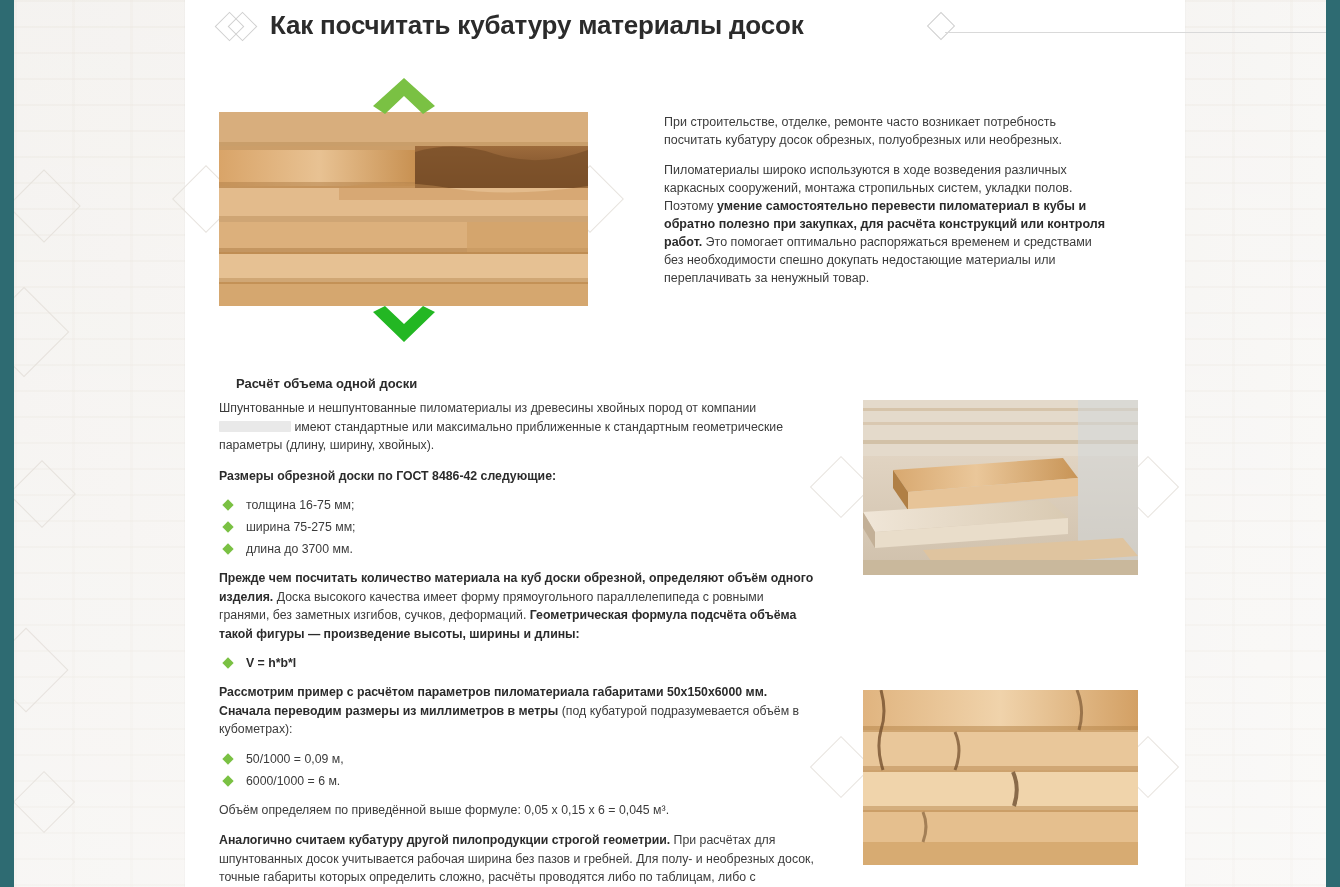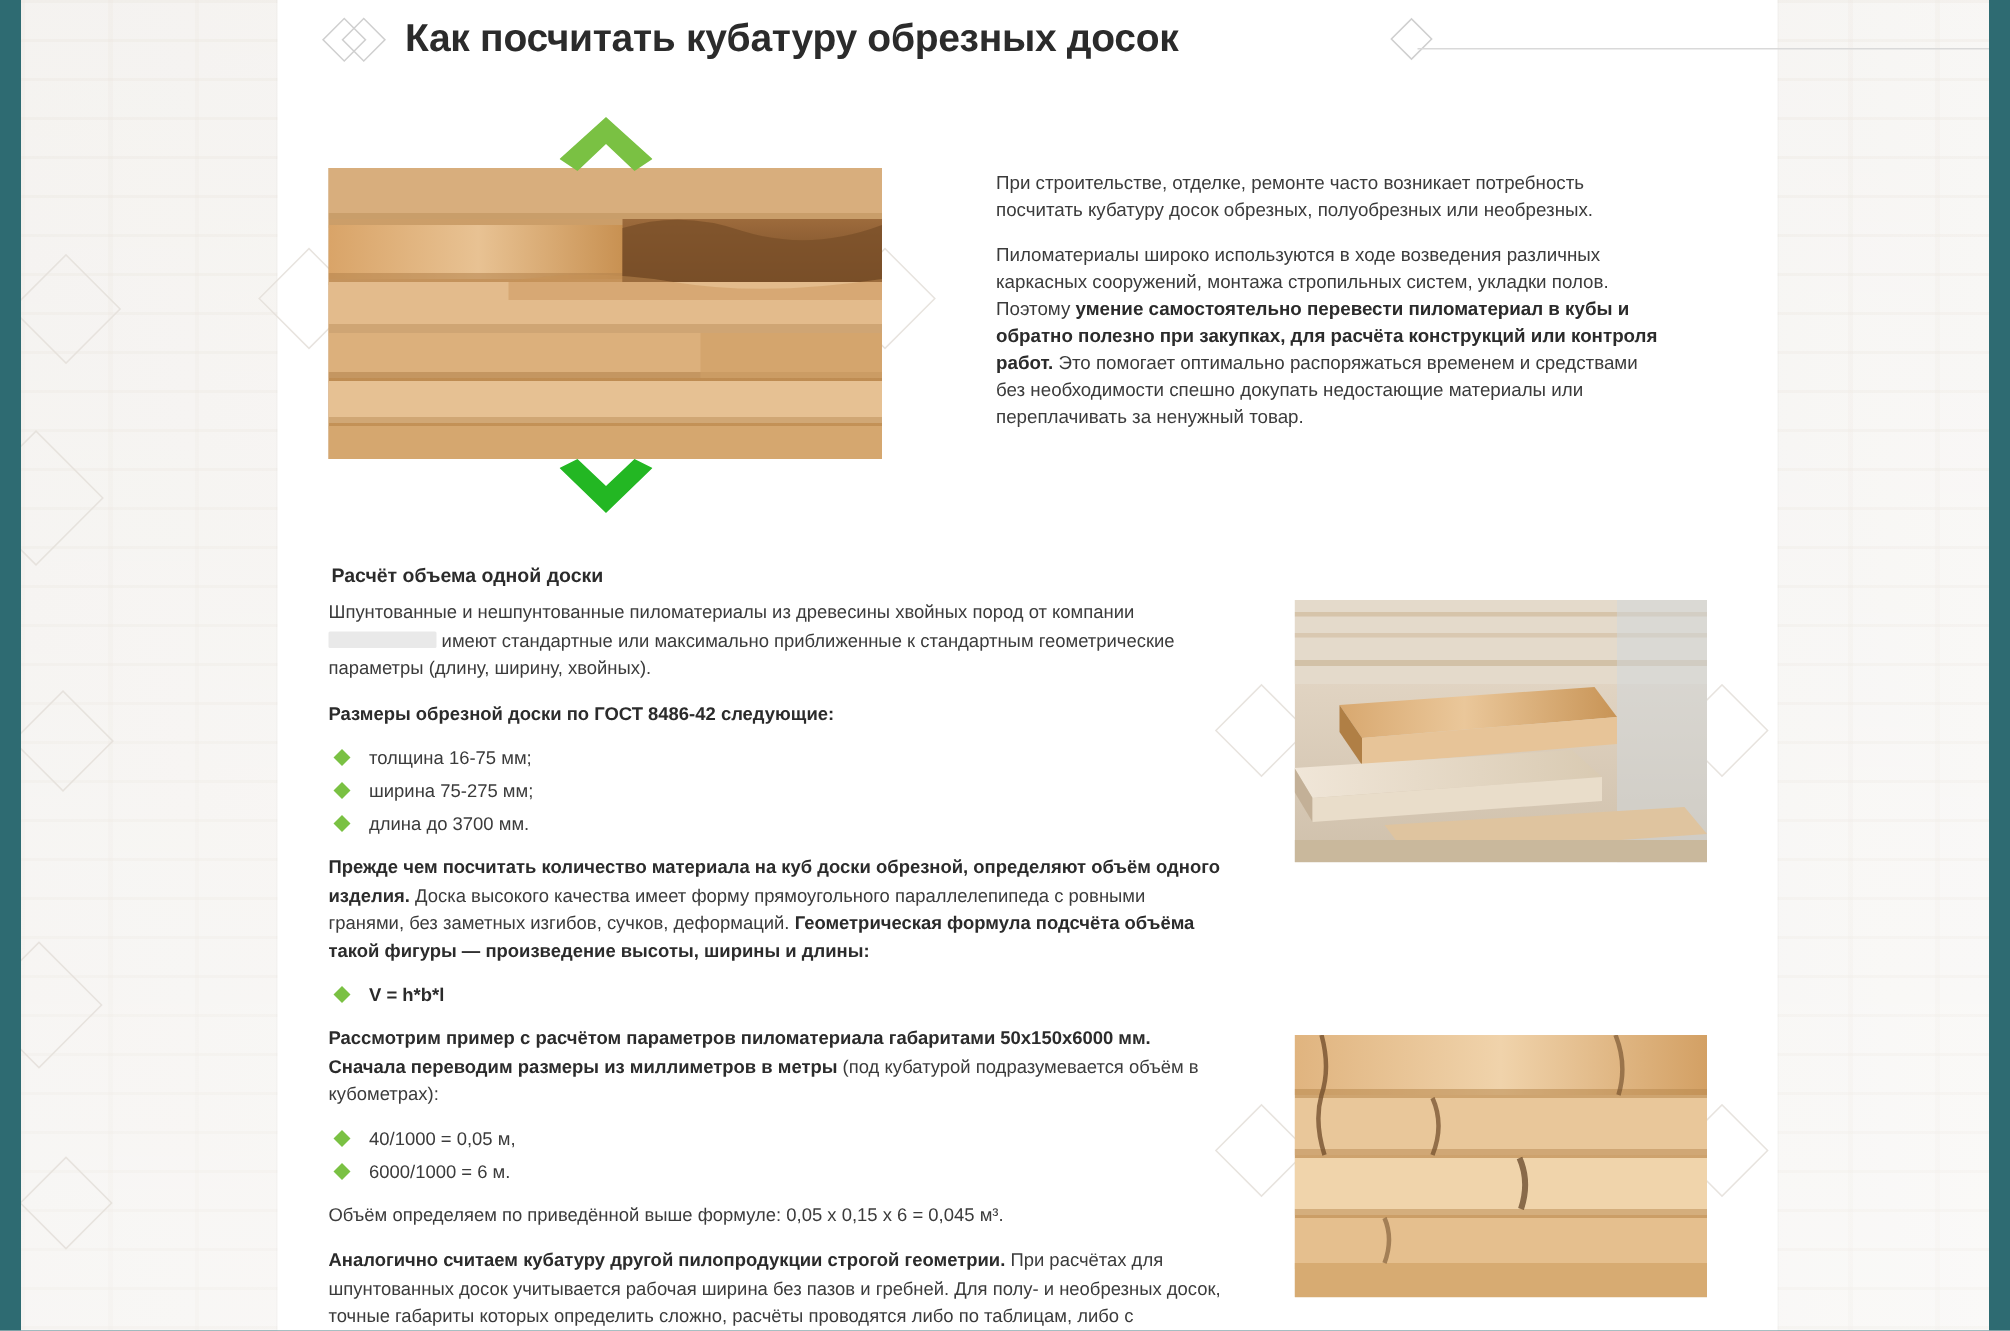--- a/index.html
+++ b/index.html
@@ -136,21 +136,21 @@
     line-height: 18px;
     color: #3b3b3b;
     margin-left: 23px;
   }
   .intro p { margin: 0 0 12px 0; }
   .intro b { font-weight: bold; color: #2b2b2b; }
 
   
   .section-title {
     position: absolute;
-    left: 207px; top: 376px;
+    left: 222px; top: 376px;
     font-size: 13px;
     font-weight: bold;
     color: #2b2b2b;
   }
   .body-col {
     position: absolute;
     left: 205px; top: 399px;
     width: 596px;
     font-size: 12.3px;
     line-height: 18.5px;
@@ -218,21 +218,21 @@
     <div class="wm" style="left:168px; top:175px; width:48px; height:48px;"></div>
     <div class="wm" style="left:552px; top:175px; width:48px; height:48px;"></div>
     <div class="wm" style="left:805px; top:465px; width:44px; height:44px;"></div>
     <div class="wm" style="left:805px; top:745px; width:44px; height:44px;"></div>
     <div class="wm" style="left:1112px; top:465px; width:44px; height:44px;"></div>
     <div class="wm" style="left:1112px; top:745px; width:44px; height:44px;"></div>
 
     <div class="header">
       <div class="diamond d-outer1"></div>
       <div class="diamond d-outer2"></div>
-      <div class="title">Как посчитать кубатуру обрезных досок</div>
+      <div class="title">Как посчитать кубатуру материалы досок</div>
       <div class="diamond d-right"></div>
       <div class="header-rule"></div>
 
     </div>
 
     <div class="hero">
       <svg class="wood-a" viewBox="0 0 369 194" preserveAspectRatio="none">
         <defs>
           <linearGradient id="g1" x1="0" y1="0" x2="0" y2="1">
             <stop offset="0" stop-color="#e2b584"></stop>
@@ -302,21 +302,21 @@
 
       <p><b>Прежде чем посчитать количество материала на куб доски обрезной, определяют объём одного изделия.</b><span> Доска высокого качества имеет форму прямоугольного параллелепипеда с ровными гранями, без заметных изгибов, сучков, деформаций. </span><b>Геометрическая формула подсчёта объёма такой фигуры — произведение высоты, ширины и длины:</b></p>
 
       <ul class="bullets">
         <li><span class="bul"></span><b>V = h*b*l</b></li>
       </ul>
 
       <p><b>Рассмотрим пример с расчётом параметров пиломатериала габаритами 50х150х6000 мм. Сначала переводим размеры из миллиметров в метры</b><span> (под кубатурой подразумевается объём в кубометрах):</span></p>
 
       <ul class="bullets">
-        <li><span class="bul"></span><span>40/1000 = 0,05 м,</span></li>
+        <li><span class="bul"></span><span>50/1000 = 0,09 м,</span></li>
         <li><span class="bul"></span><span>6000/1000 = 6 м.</span></li>
       </ul>
 
       <p>Объём определяем по приведённой выше формуле: 0,05 х 0,15 х 6 = 0,045 м³.</p>
 
       <p><b>Аналогично считаем кубатуру другой пилопродукции строгой геометрии.</b><span> При расчётах для шпунтованных досок учитывается рабочая ширина без пазов и гребней. Для полу- и необрезных досок, точные габариты которых определить сложно, расчёты проводятся либо по таблицам, либо с использованием средних значений и поправочного коэффициента.</span></p>
     </div>
 
     <div class="photo photo-1">
       <svg class="wood-a" viewBox="0 0 275 175" preserveAspectRatio="none">

